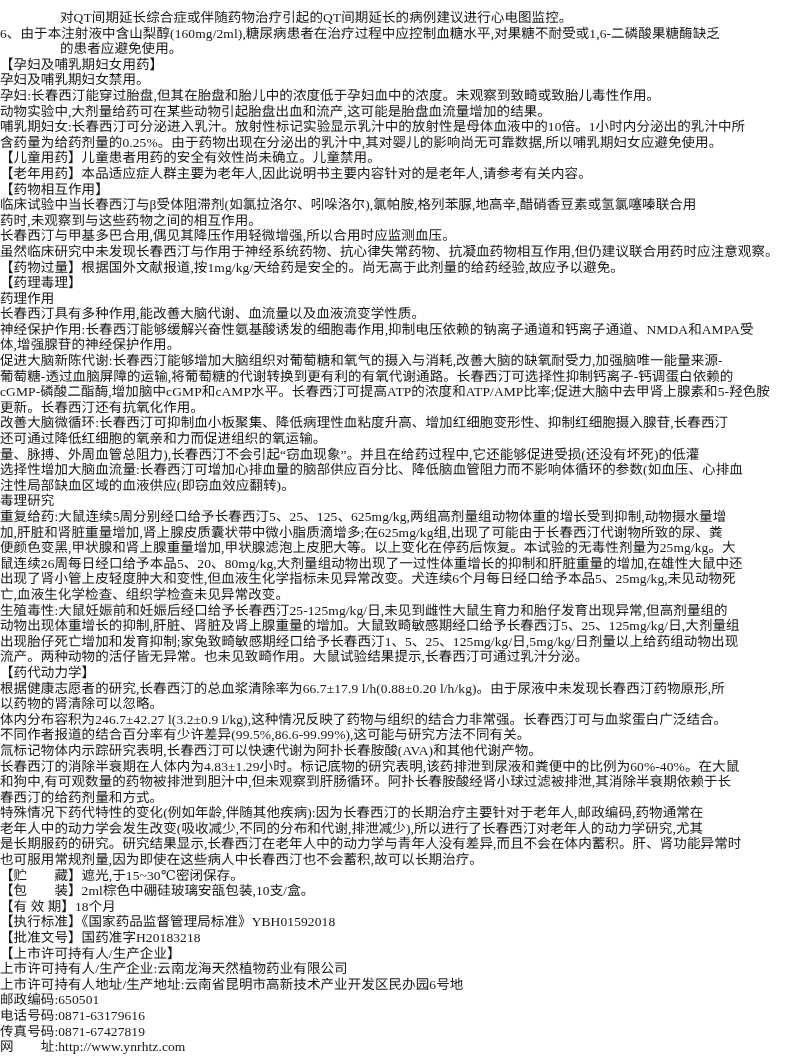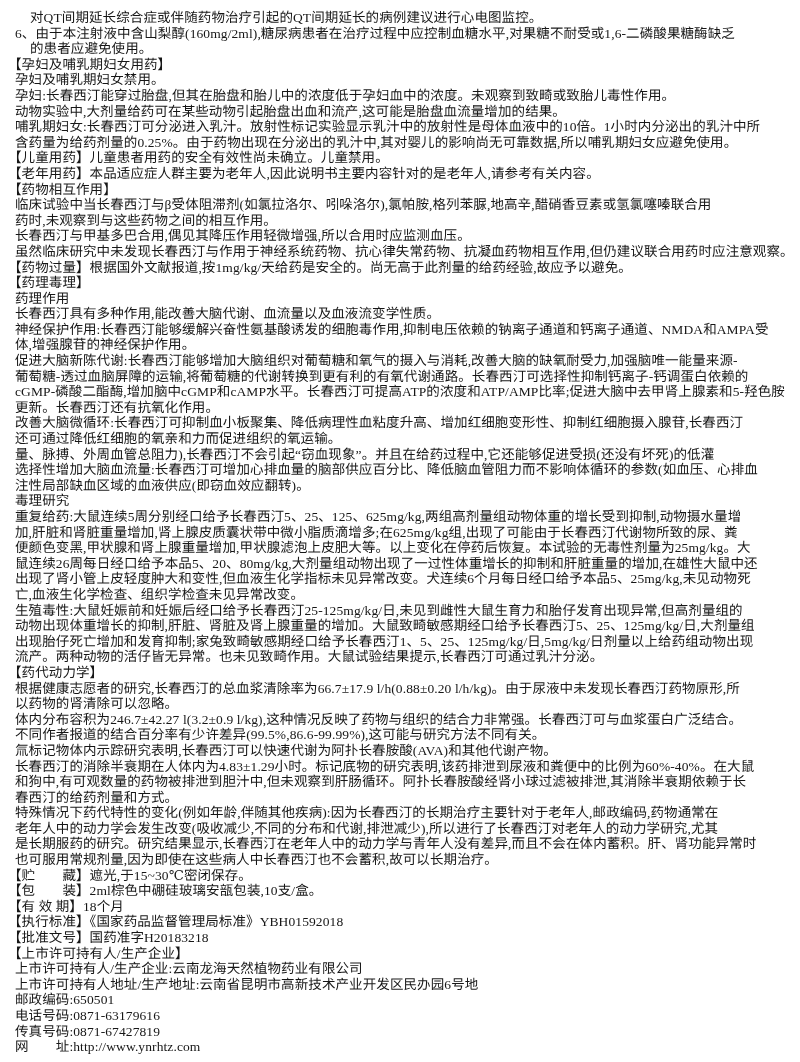--- a/index.html
+++ b/index.html
@@ -22,23 +22,23 @@
     font-size: 13.5px;
     line-height: 15.6px;
     color: #161616;
     letter-spacing: 0.1px;
   }
   .line {
     white-space: pre;
     height: 15.6px;
     overflow: hidden;
   }
-  .indent-header { padding-left: 8px; }
-  .indent-body   { padding-left: 15px; }
-  .indent-cont   { padding-left: 30px; }
+  .indent-header { padding-left: 0; }
+  .indent-body   { }
+  .indent-cont   { padding-left: 60px; }
 </style>
 </head>
 <body>
 
 <div class="doc">
   <div id="doc-lines">
       <div class="line indent-cont">对QT间期延长综合症或伴随药物治疗引起的QT间期延长的病例建议进行心电图监控。</div>
       <div class="line indent-body">6、由于本注射液中含山梨醇(160mg/2ml),糖尿病患者在治疗过程中应控制血糖水平,对果糖不耐受或1,6-二磷酸果糖酶缺乏</div>
       <div class="line indent-cont">的患者应避免使用。</div>
       <div class="line indent-header">【孕妇及哺乳期妇女用药】</div>

